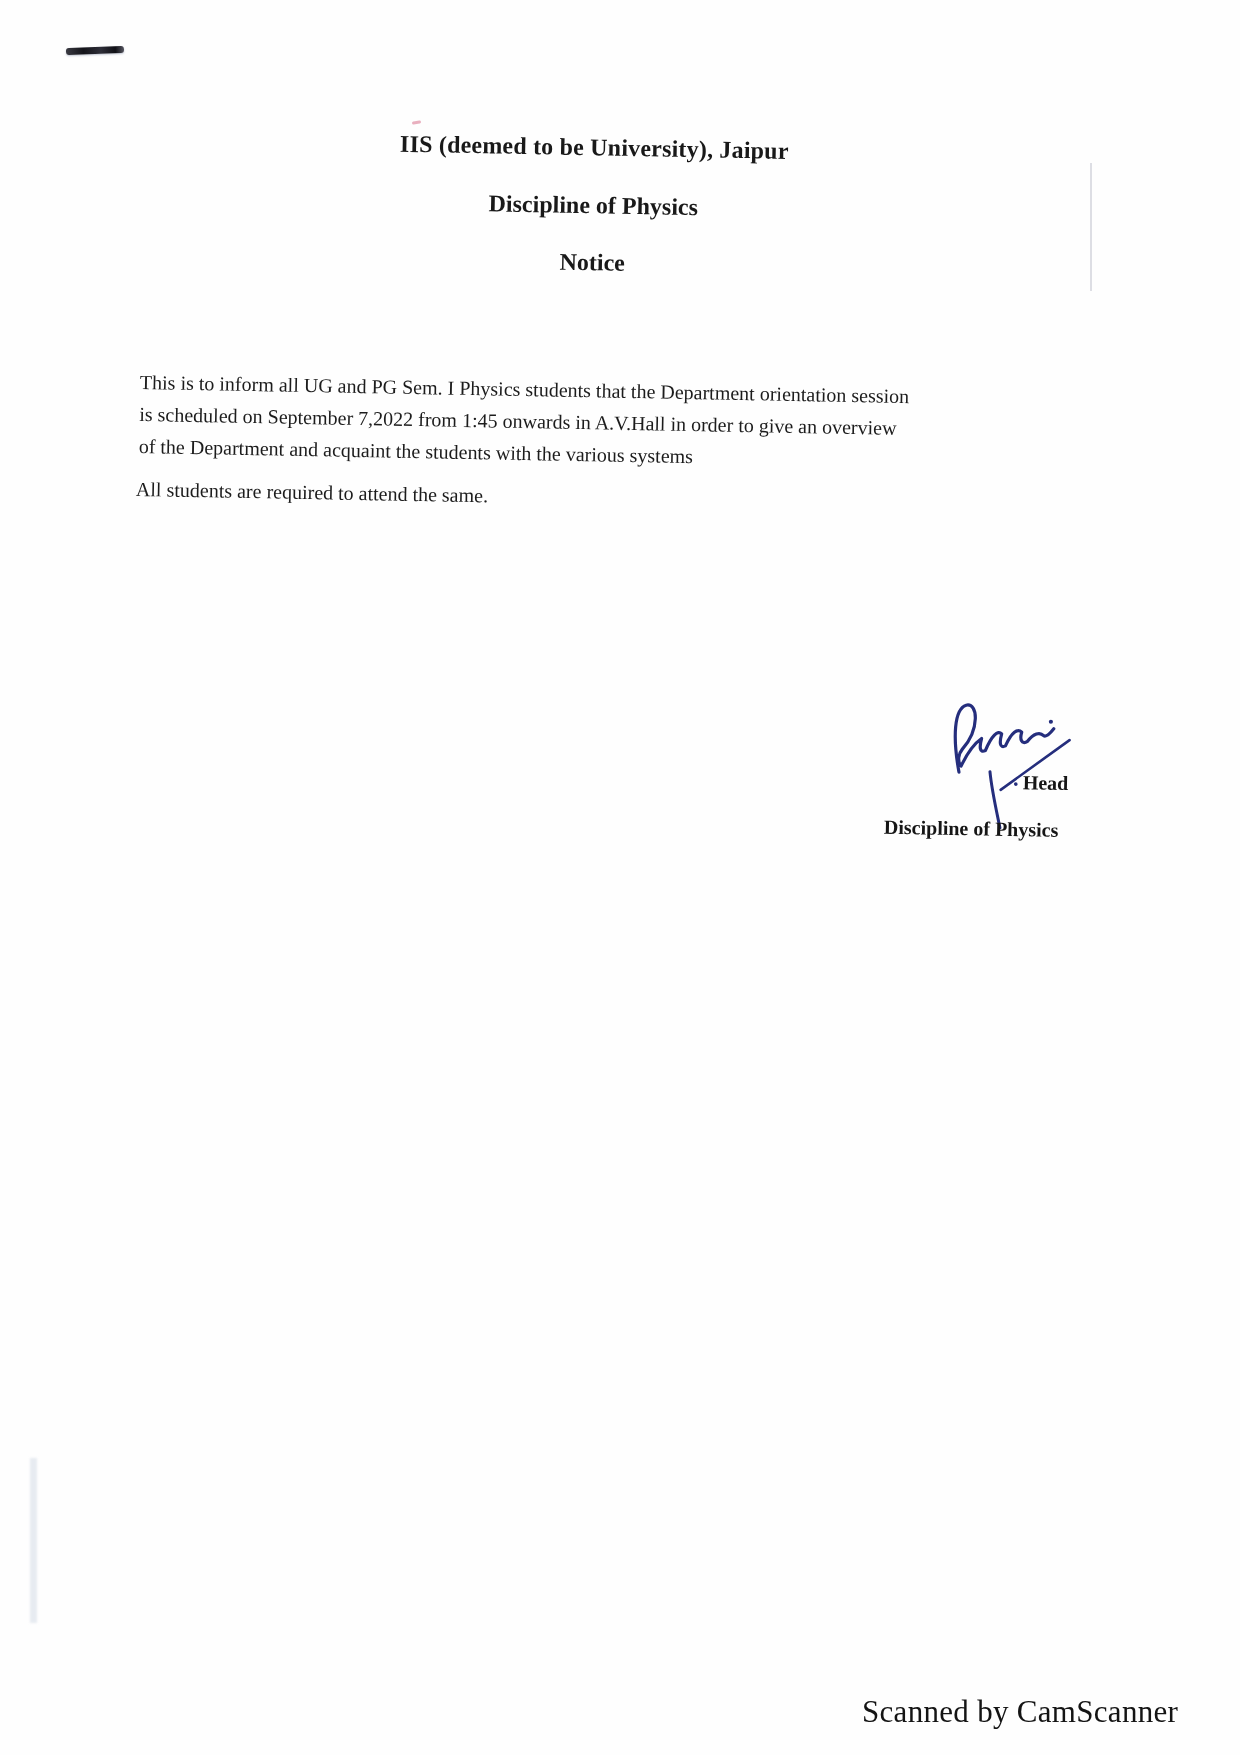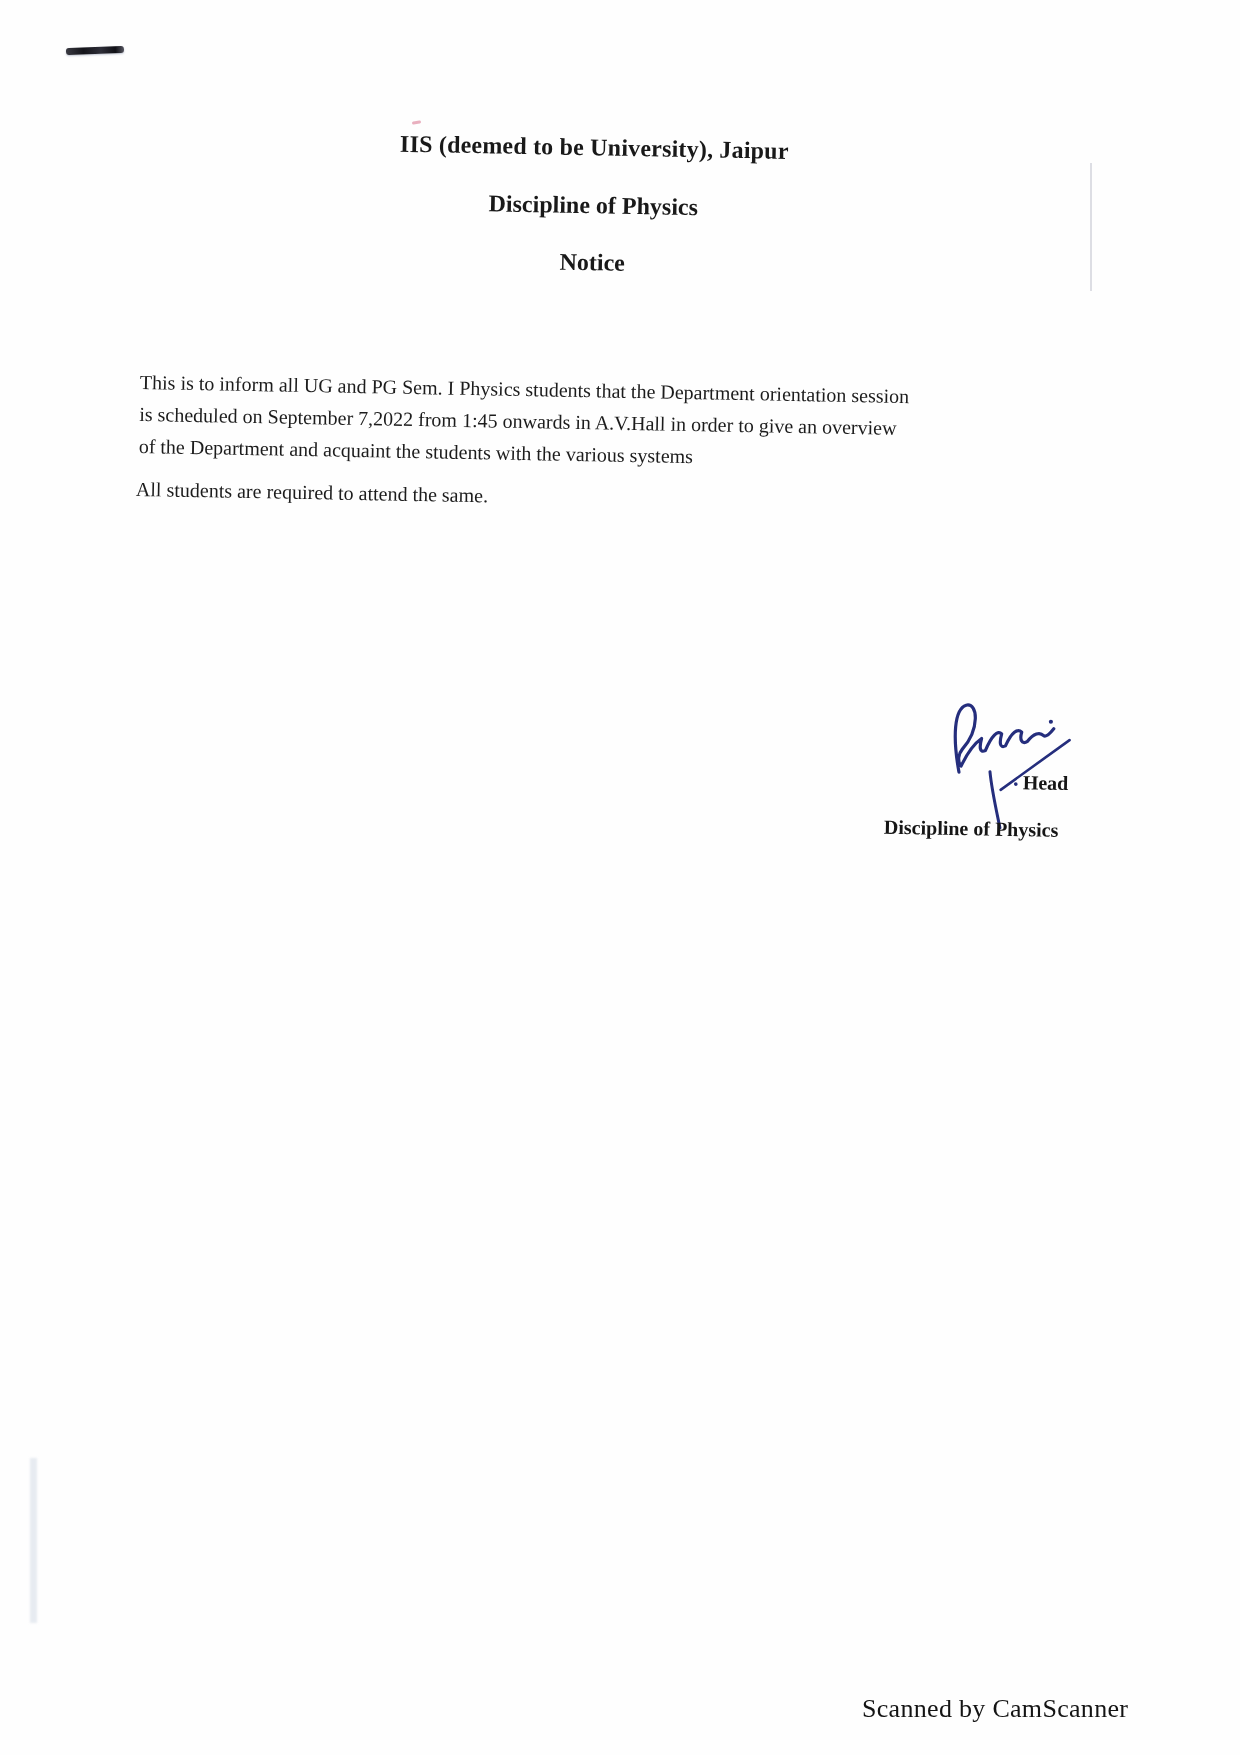--- a/index.html
+++ b/index.html
@@ -78,21 +78,21 @@
     font-weight: bold;
     font-size: 20px;
     white-space: nowrap;
     color: #161616;
   }
 
   .footer {
     position: absolute;
     left: 862px;
     top: 1694px;
-    font-size: 26px;
+    font-size: 31px;
     color: #141414;
     letter-spacing: 0.3px;
   }
 
   
   .smudge-top-left {
     position: absolute;
     left: 66px;
     top: 47px;
     width: 58px;

